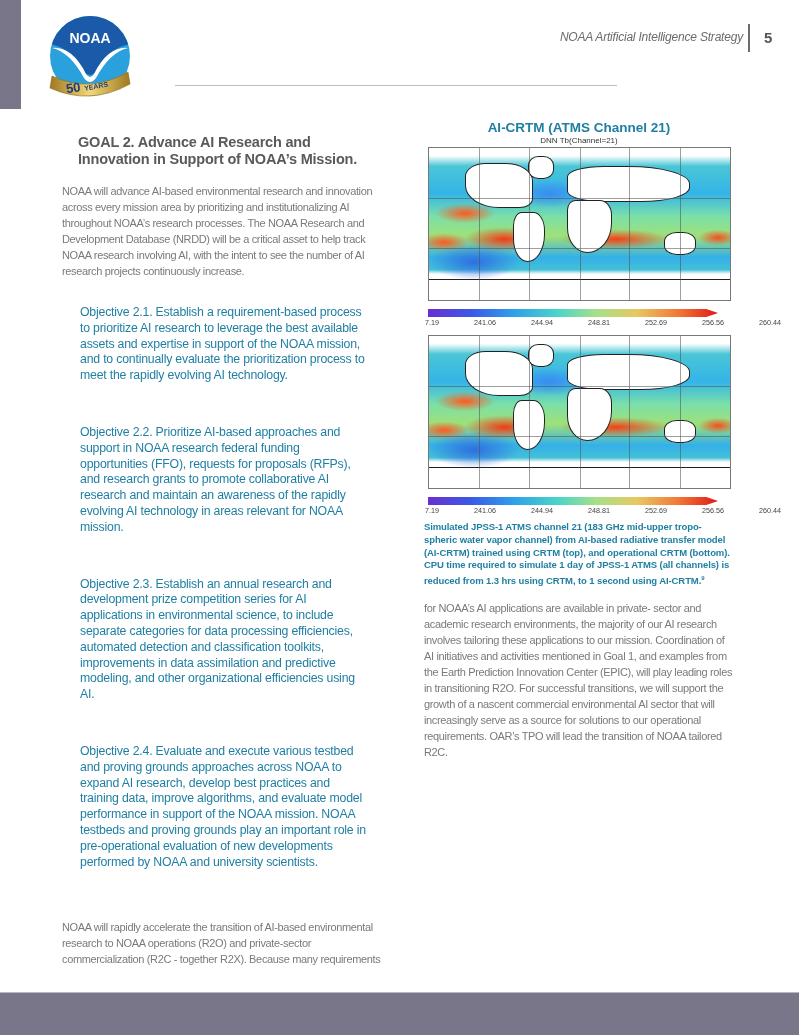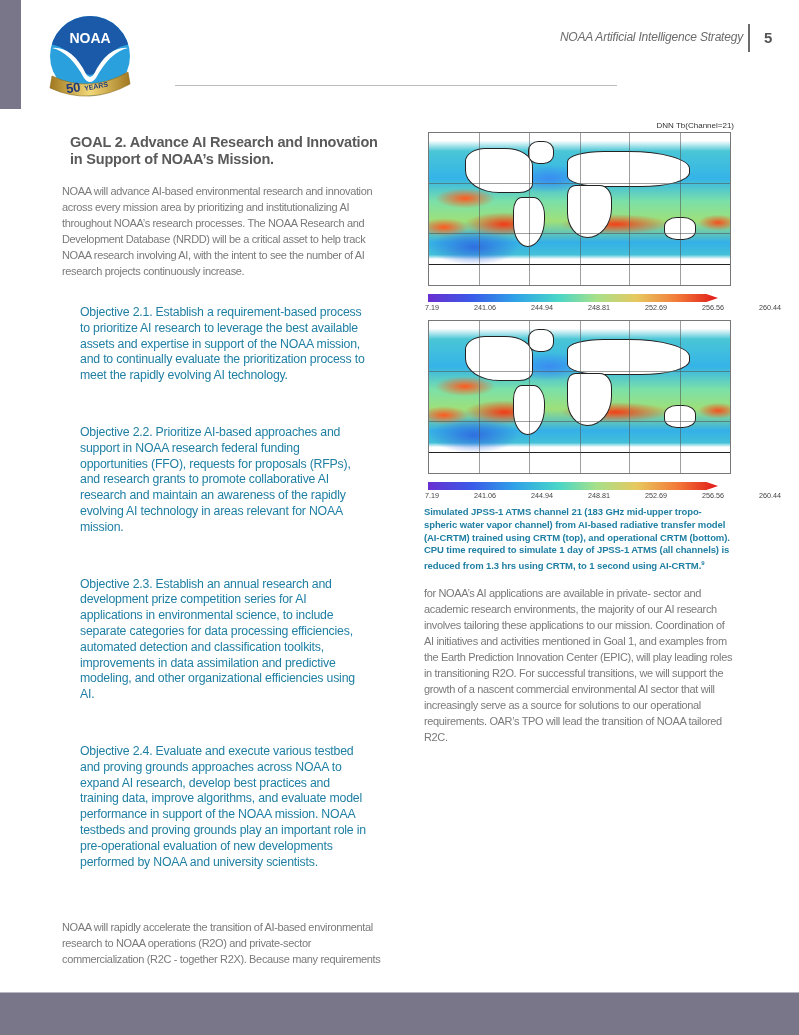--- a/index.html
+++ b/index.html
@@ -14,33 +14,33 @@
   .running-head {
     position:absolute; right:56px; top:30px; font-size:12px; font-style:italic;
     color:#6b6b6b; letter-spacing:-0.2px;
   }
   .running-sep { position:absolute; left:748px; top:24px; width:2px; height:28px; background:#6b6b6b; }
   .page-num { position:absolute; left:764px; top:29px; font-size:15px; font-weight:bold; color:#555; }
 
   .col-left { position:absolute; left:62px; top:134px; width:320px; }
   .col-right { position:absolute; left:424px; top:120px; width:310px; }
 
-  .goal-title { font-size:14.5px; font-weight:bold; color:#5a5a5a; line-height:17px; margin:0 0 15px 8px; letter-spacing:-0.2px; }
+  .goal-title { font-size:14.5px; font-weight:bold; color:#5a5a5a; line-height:17px; margin:0 0 15px 16px; letter-spacing:-0.2px; }
   .body-text {
     font-family:"Liberation Sans", sans-serif; font-size:11px; line-height:16px;
     color:#7a7a7a; margin:0; transform-origin:left top; letter-spacing:-0.35px;
   }
   .objective {
     font-size:12.3px; line-height:15.8px; color:#1f7fa3; margin:12px;
     padding-left:6px; letter-spacing:-0.2px;
   }
   .gap-s { height:14px; } .gap-m { height:17px; } .gap-l { height:20px; }
 
   .fig-title { text-align:center; font-size:13.5px; font-weight:bold; color:#1f7fa3; margin:0; }
-  .fig-sub { text-align:right; font-size:8px; color:#333; margin:1px 0 2px 0; }
+  .fig-sub { text-align:center; font-size:8px; color:#333; margin:1px 0 2px 0; }
   .map {
     position:relative; width:301px; height:152px; margin-left:4px;
     border:1px solid #777; overflow:hidden;
     background:
       radial-gradient(ellipse 30px 10px at 12% 43%, #ff5a1e 0%, rgba(255,90,30,0) 100%),
       radial-gradient(ellipse 40px 12px at 25% 60%, #f23a16 0%, rgba(242,58,22,0) 100%),
       radial-gradient(ellipse 55px 10px at 62% 60%, #f24018 0%, rgba(242,64,24,0) 100%),
       radial-gradient(ellipse 25px 9px at 5% 62%, #ff5a1e 0%, rgba(255,90,30,0) 100%),
       radial-gradient(ellipse 20px 8px at 96% 59%, #f25020 0%, rgba(242,80,32,0) 100%),
       radial-gradient(ellipse 35px 14px at 40% 30%, #3a8cf0 0%, rgba(58,140,240,0) 100%),
@@ -103,20 +103,21 @@
   <p class="objective">Objective 2.3. Establish an annual research and development prize competition series for AI applications in environmental science, to include separate categories for data processing efficiencies, automated detection and classification toolkits, improvements in data assimilation and predictive modeling, and other organizational efficiencies using AI.</p>
   <div class="gap-m"></div>
   <p class="objective">Objective 2.4. Evaluate and execute various testbed and proving grounds approaches across NOAA to expand AI research, develop best practices and training data, improve algorithms, and evaluate model performance in support of the NOAA mission. NOAA testbeds and proving grounds play an important role in pre-operational evaluation of new developments performed by NOAA and university scientists.</p>
   <div class="gap-m"></div>
   <div class="gap-l"></div>
   <p class="body-text">NOAA will rapidly accelerate the transition of AI-based environmental research to NOAA operations (R2O) and private-sector commercialization (R2C - together R2X). Because many requirements</p>
 </div>
 
 <div class="col-right">
   <div>
+    <p class="fig-title">AI-CRTM (ATMS Channel 21)</p>
     <p class="fig-sub">DNN Tb(Channel=21)</p>
     <div class="map">
       <div class="land" style="left:12%;top:10%;width:22%;height:28%;border-radius:30% 40% 20% 50%;"></div>
       <div class="land" style="left:28%;top:42%;width:10%;height:32%;border-radius:30% 40% 60% 50%;"></div>
       <div class="land" style="left:33%;top:5%;width:8%;height:14%;border-radius:40%;"></div>
       <div class="land" style="left:46%;top:12%;width:40%;height:22%;border-radius:30% 50% 40% 30%;"></div>
       <div class="land" style="left:46%;top:34%;width:14%;height:34%;border-radius:20% 30% 60% 50%;"></div>
       <div class="land" style="left:78%;top:55%;width:10%;height:14%;border-radius:40%;"></div>
       <div class="land" style="left:0;top:86%;width:100%;height:14%;border-radius:0;border-left:none;border-right:none;border-bottom:none;"></div>
       <div class="gridline-v" style="left:16.6%"></div>

